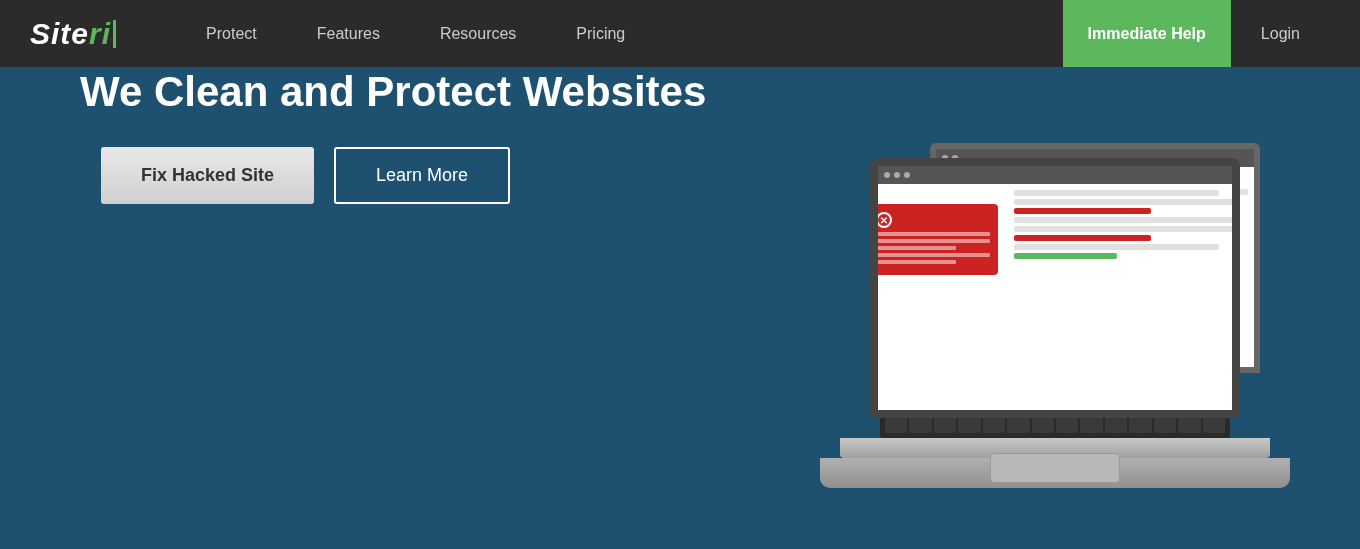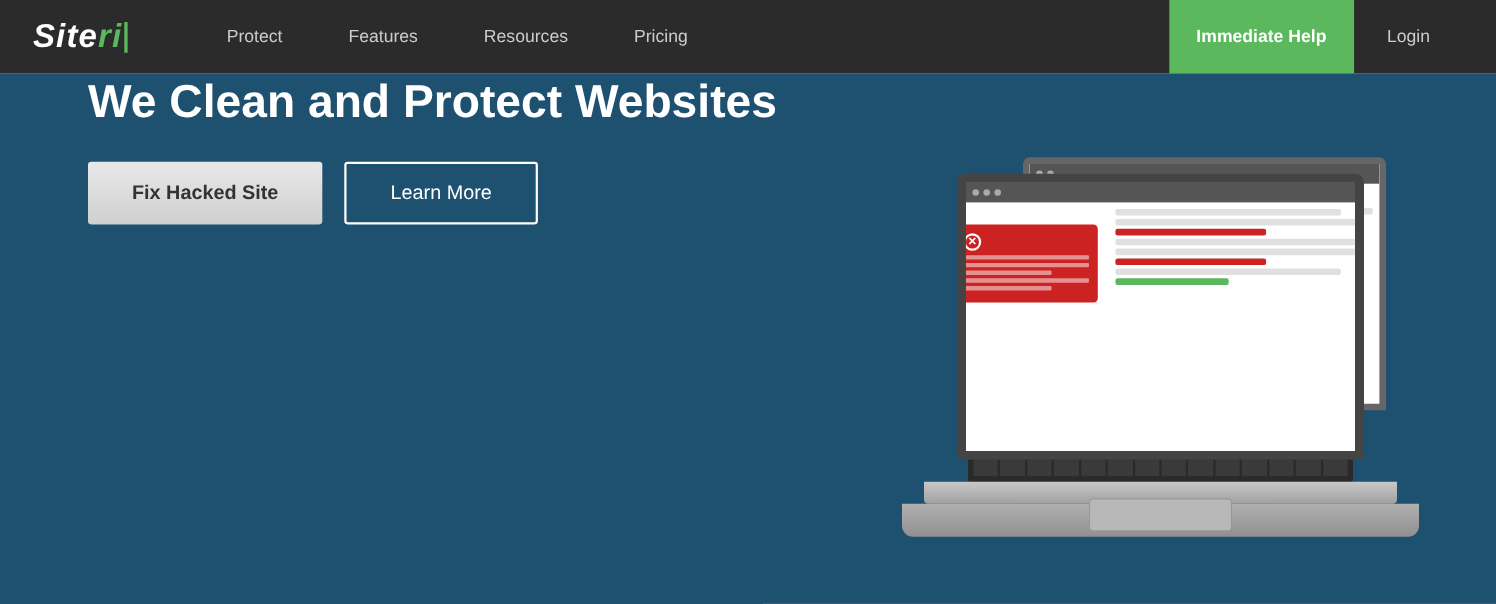--- a/index.html
+++ b/index.html
@@ -109,20 +109,21 @@
     }
     .btn-fix {
       background: linear-gradient(to bottom, #e8e8e8, #d0d0d0);
       color: #333333;
       border: none;
       padding: 18px 40px;
       font-size: 18px;
       font-weight: 600;
       cursor: pointer;
       border-radius: 3px;
+      margin-left: 21px;
     }
     .btn-learn {
       background: transparent;
       color: #ffffff;
       border: 2px solid #ffffff;
       padding: 16px 40px;
       font-size: 18px;
       font-weight: 400;
       cursor: pointer;
       border-radius: 3px;

